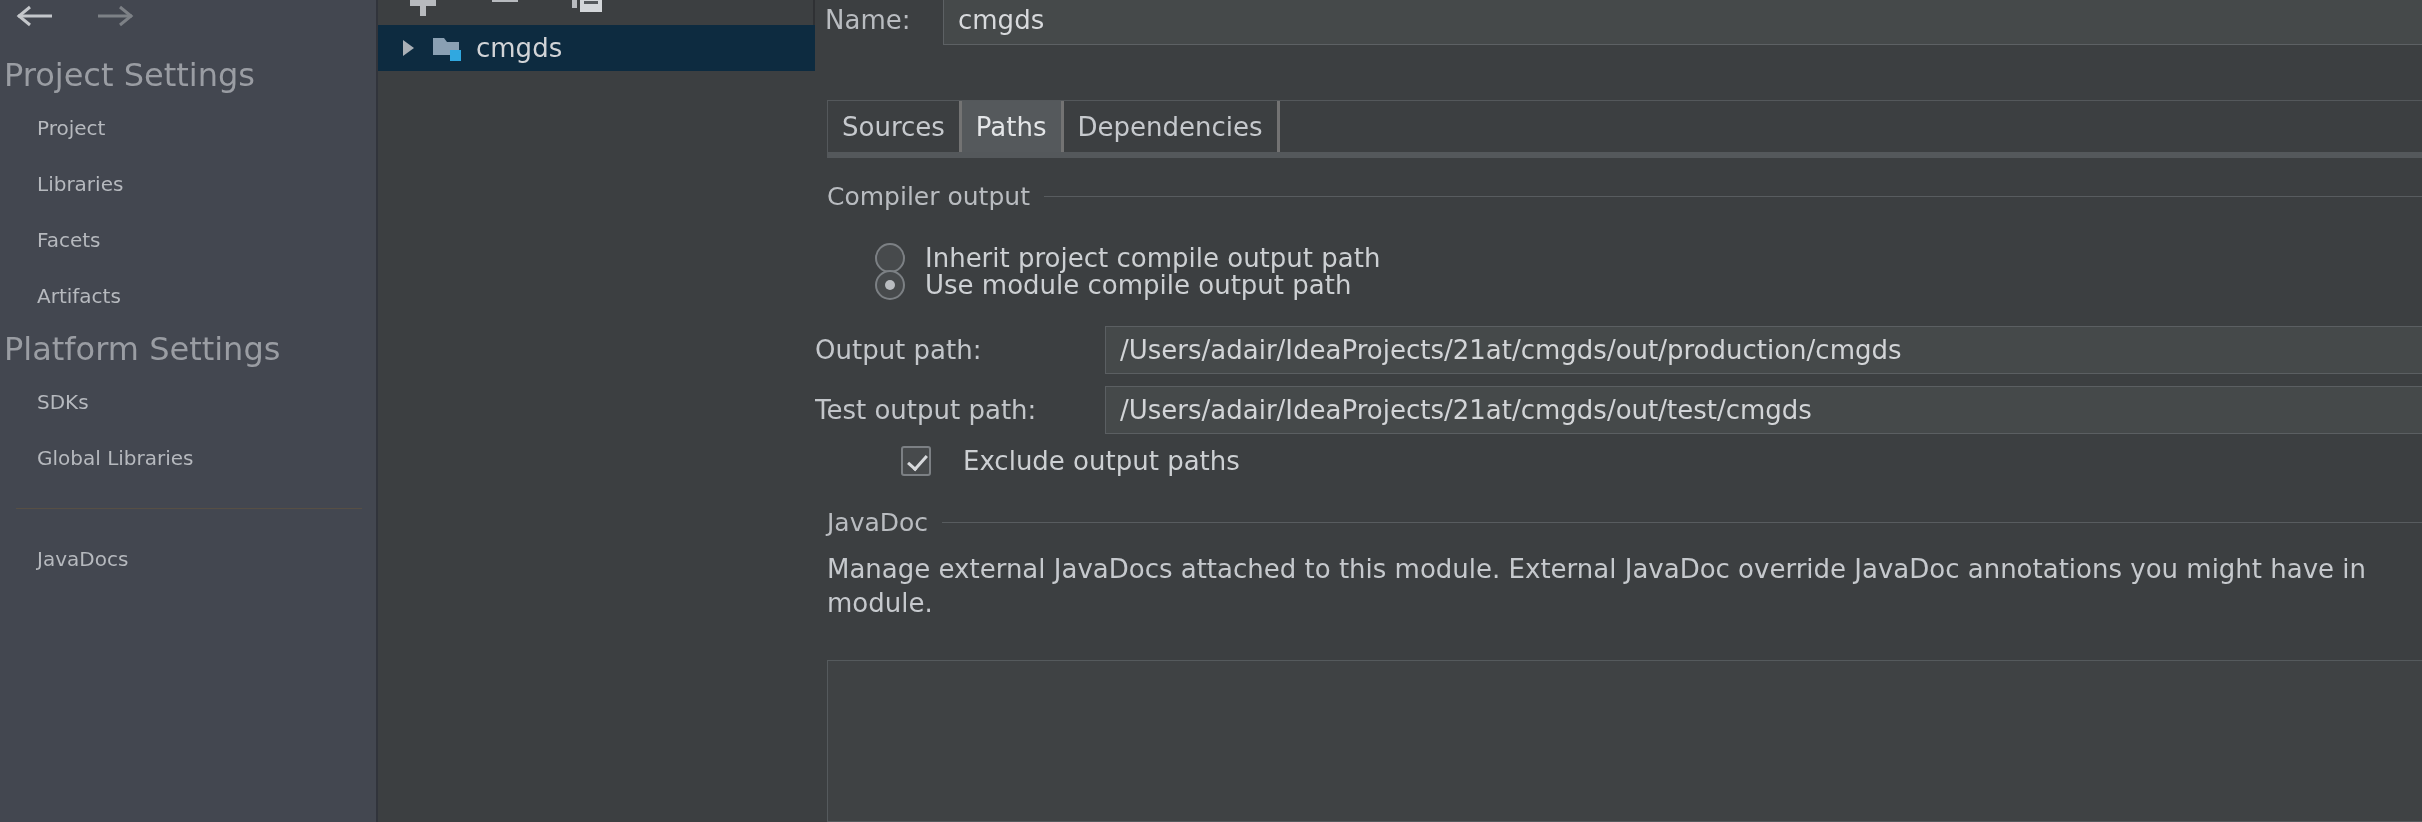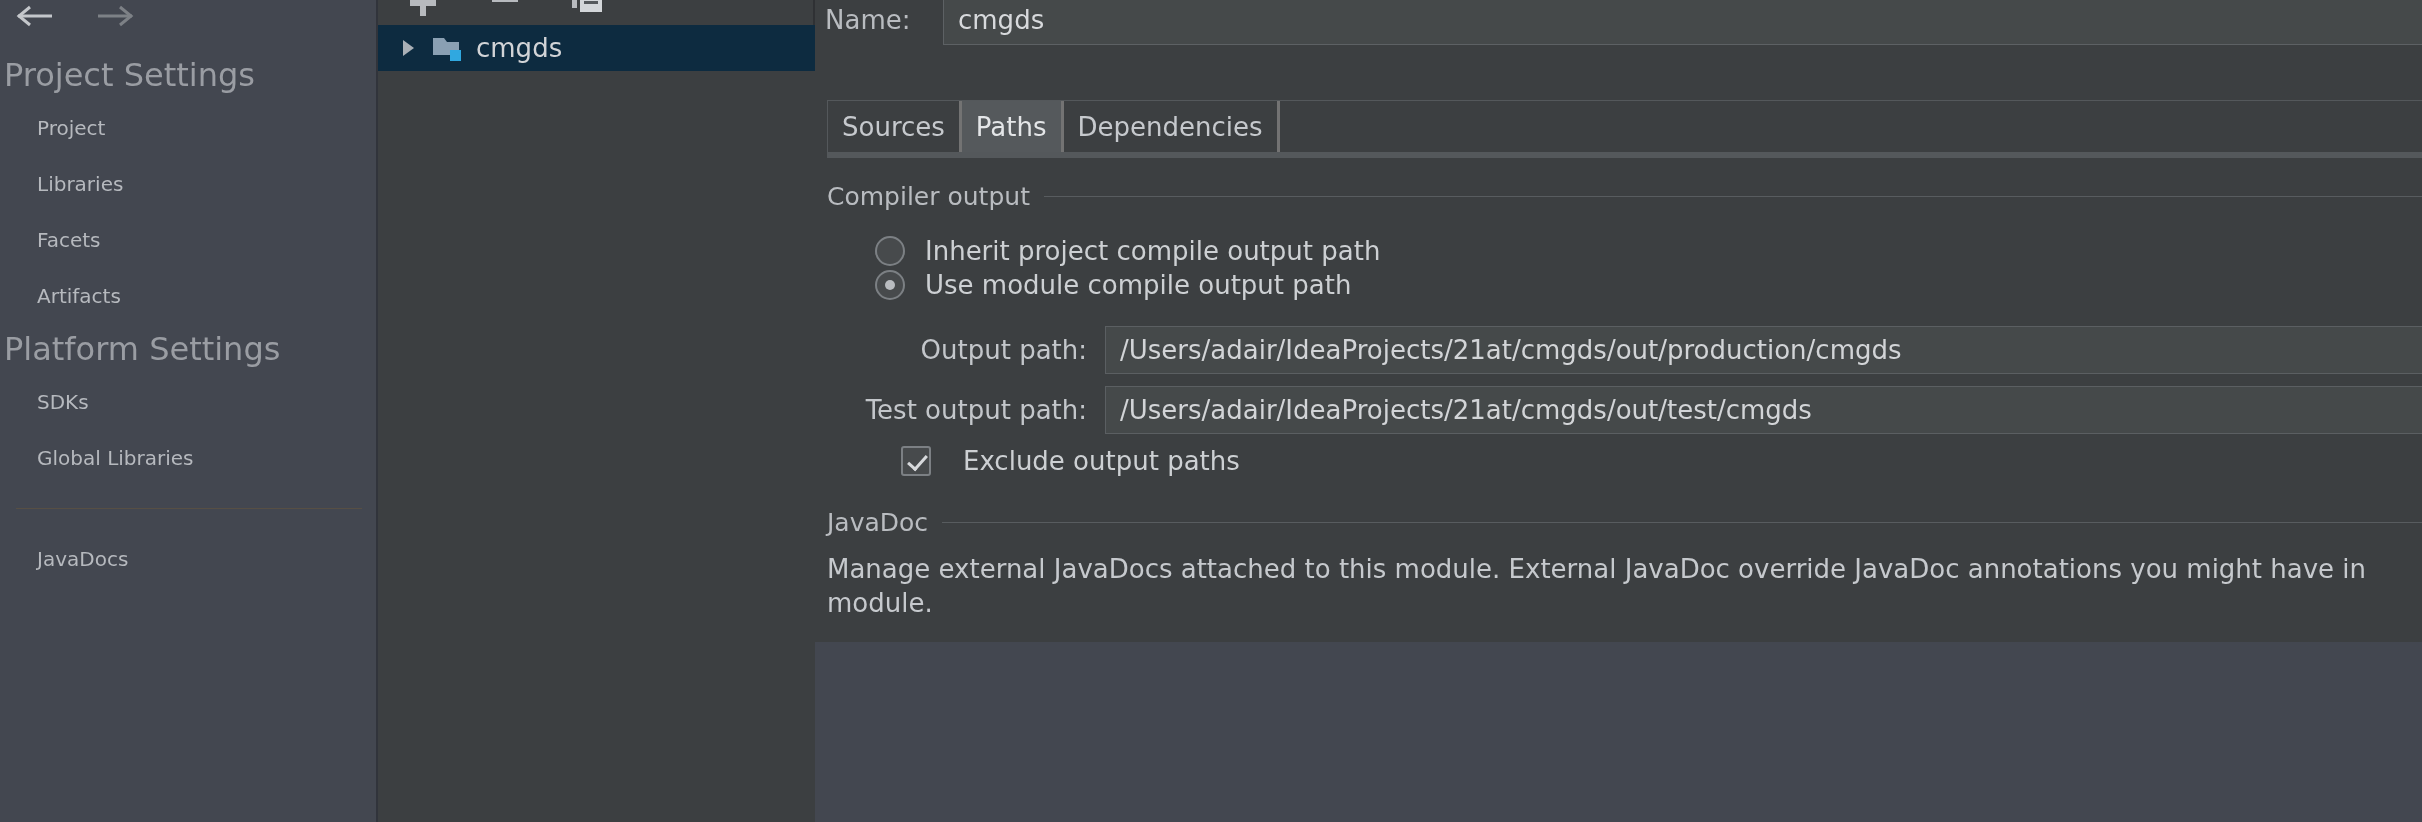--- a/index.html
+++ b/index.html
@@ -136,21 +136,21 @@
   .tree-label {
     font-size: 26px;
     color: #d2d4d7;
     white-space: nowrap;
   }
 
   
   #detail {
     position: relative;
     flex: 1 1 auto;
-    height: 642px;
+    height: 822px;
     background: #3c3f41;
     overflow: hidden;
   }
 
   .name-row {
     position: absolute;
     top: -8px;
     left: 0;
     height: 56px;
     display: flex;
@@ -266,21 +266,21 @@
   .radio-label { font-size: 26px; color: #cdd0d3; white-space: nowrap; }
 
   .field-row {
     position: absolute;
     display: flex;
     align-items: center;
   }
   .field-label {
     font-size: 26px;
     color: #c3c6ca;
-    text-align: right;
+    text-align: left;
     white-space: nowrap;
     padding-right: 18px;
   }
   .field-input {
     height: 48px;
     background: #45494a;
     border: 1px solid #5b5f62;
     display: flex;
     align-items: center;
     padding-left: 14px;
@@ -429,21 +429,21 @@
     </div>
     <div class="tabs-underline"></div>
 
     <div class="content">
 
       <div class="section-header" style="top:22px; left:12px;">
         <span class="section-title">Compiler output</span>
         <span class="section-rule"></span>
       </div>
 
-      <div class="radio-row" style="top:76px; left:60px;">
+      <div class="radio-row" style="top:83px; left:60px;">
         <span class="radio"></span>
         <span class="radio-label">Inherit project compile output path</span>
       </div>
 
       <div class="radio-row" style="top:110px; left:60px;">
         <span class="radio checked"></span>
         <span class="radio-label">Use module compile output path</span>
       </div>
 
       <div class="field-row" style="top:166px; left:0px; width:2422px;">

